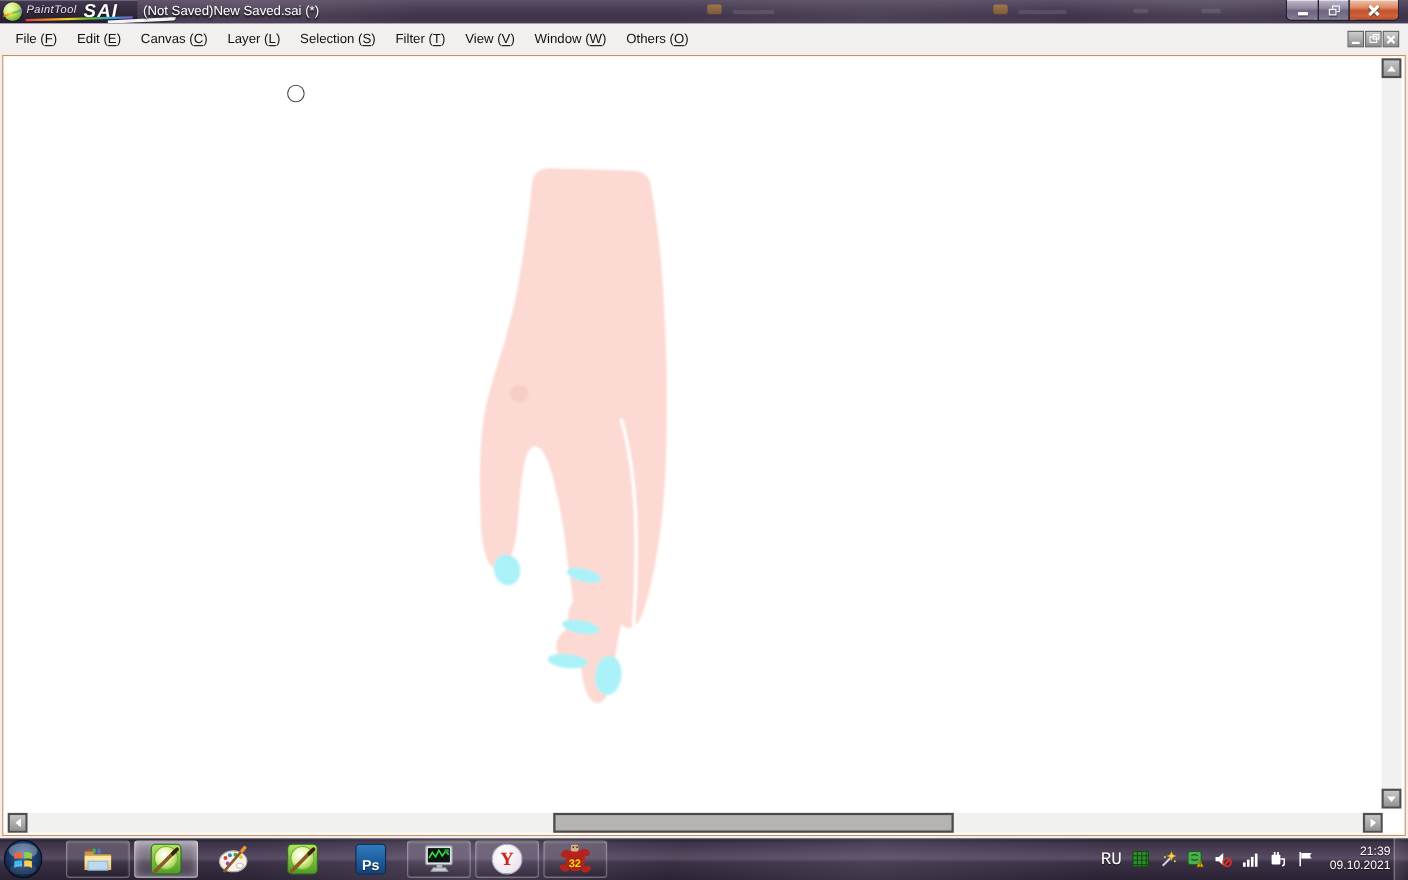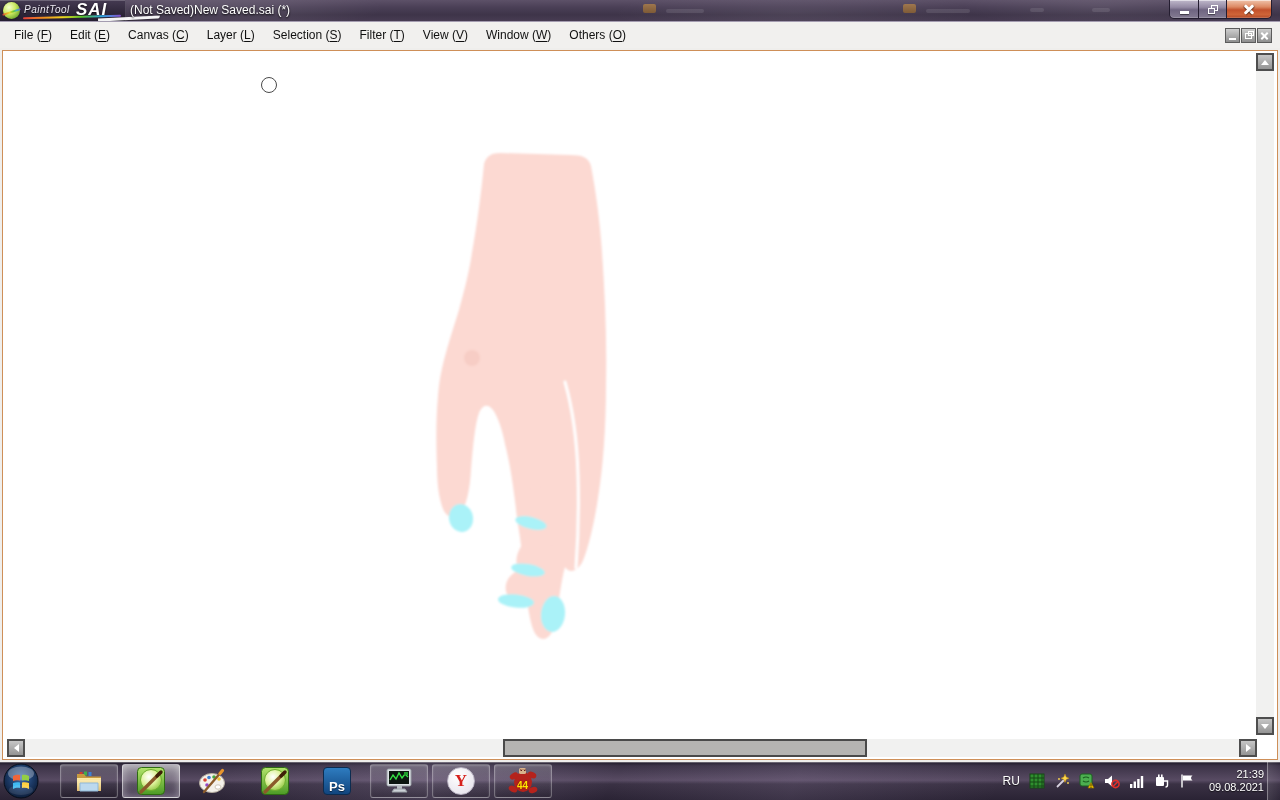--- a/index.html
+++ b/index.html
@@ -123,21 +123,21 @@
     background:linear-gradient(180deg,#2e7cc0,#11457f); color:#fff; font-weight:bold; font-size:13px;
     display:flex; align-items:flex-end; justify-content:center; text-shadow:0 1px 1px rgba(0,0,0,.6); }
   .ya-icon { width:28px; height:28px; border-radius:50%; background:radial-gradient(circle at 38% 32%,#ffffff,#e9e6ee 75%,#cfcad8);
     border:1px solid #b9b3c2; color:#d6201c; font-family:"Liberation Serif", serif; font-weight:bold; font-size:17px;
     display:flex; align-items:center; justify-content:center; }
   .imp-wrap { position:relative; width:32px; height:32px; }
   .imp-badge { position:absolute; left:10px; top:15px; color:#ffe400; font-size:10px; font-weight:bold;
     text-shadow:0 0 2px #7a1008; }
 
   .tray { position:absolute; right:16px; top:0; height:100%; display:flex; align-items:center; gap:9px; color:#fff; }
-  .tray-lang { font-size:12px; text-shadow:0 1px 1px rgba(0,0,0,.7); }
+  .tray-lang { font-size:16px; text-shadow:0 1px 1px rgba(0,0,0,.7);font-family:Liberation Mono, monospace; }
   .tray-ico { width:16px; height:16px; display:block; }
   .tray-clock { text-align:right; font-size:11px; line-height:13px; margin-left:5px; text-shadow:0 1px 1px rgba(0,0,0,.7); }
   .show-desktop { position:absolute; right:0; top:0; width:13px; height:100%;
     border-left:1px solid rgba(255,255,255,.4);
     background:linear-gradient(90deg,rgba(255,255,255,.10),rgba(255,255,255,.02)); }
 </style>
 </head>
 <body>
 
 <div class="titlebar">
@@ -388,21 +388,21 @@
       <div class="imp-wrap">
         <svg width="32" height="32" viewBox="0 0 32 32">
           <ellipse cx="16" cy="17" rx="9" ry="10" fill="#b5231c"></ellipse>
           <ellipse cx="7" cy="11" rx="4.5" ry="3" fill="#b5231c" transform="rotate(-30 7 11)"></ellipse>
           <ellipse cx="25" cy="10" rx="4.5" ry="3" fill="#b5231c" transform="rotate(25 25 10)"></ellipse>
           <ellipse cx="6" cy="24" rx="4.5" ry="3" fill="#b5231c" transform="rotate(25 6 24)"></ellipse>
           <ellipse cx="26" cy="25" rx="4.5" ry="3" fill="#b5231c" transform="rotate(-20 26 25)"></ellipse>
           <rect x="12" y="3" width="7" height="6" rx="1.5" fill="#d9b38c"></rect>
           <path d="M13.5,4.5 L15,6 M15,4.5 L13.5,6 M17,4.5 L18.5,6 M18.5,4.5 L17,6" stroke="#5a1510" stroke-width=".9"></path>
         </svg>
-        <span class="imp-badge">44</span>
+        <span class="imp-badge">32</span>
       </div>
     </div>
   </div>
 
   <div class="tray">
     <span class="tray-lang">RU</span>
 
     <svg class="tray-ico" viewBox="0 0 16 16">
       <rect x="1" y="1" width="14" height="14" fill="#2f8f2f" stroke="#164716"></rect>
       <path d="M1,5 H15 M1,9 H15 M1,13 H15 M5,1 V15 M9,1 V15 M13,1 V15" stroke="#164716" stroke-width="1"></path>
@@ -443,18 +443,18 @@
       <path d="M10,8 L13.5,8 L13.5,12 Q13.5,14 11.5,14" fill="none" stroke="#fff" stroke-width="1.4"></path>
     </svg>
 
     <svg class="tray-ico" viewBox="0 0 16 16">
       <line x1="3" y1="1.5" x2="3" y2="14.5" stroke="#fff" stroke-width="1.4"></line>
       <path d="M4,2.5 L13.5,2.5 C11.5,4.5 11.5,5.5 13.5,7.5 L4,7.5 Z" fill="#fff"></path>
     </svg>
 
     <div class="tray-clock">
       <div>21:39</div>
-      <div>09.08.2021</div>
+      <div>09.10.2021</div>
     </div>
   </div>
 
   <div class="show-desktop"></div>
 </div>
 
 </body></html>

